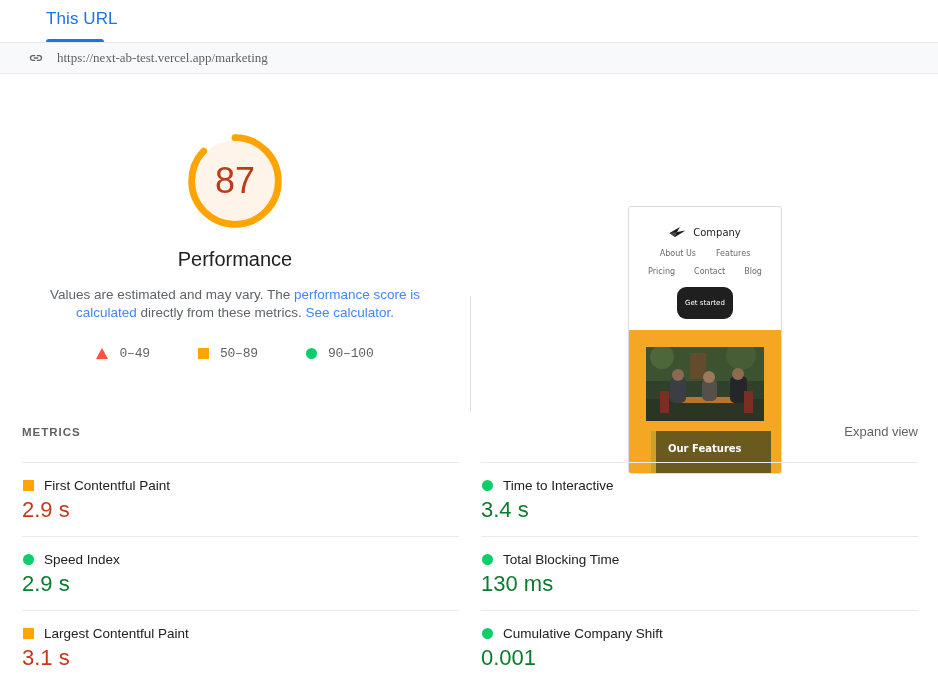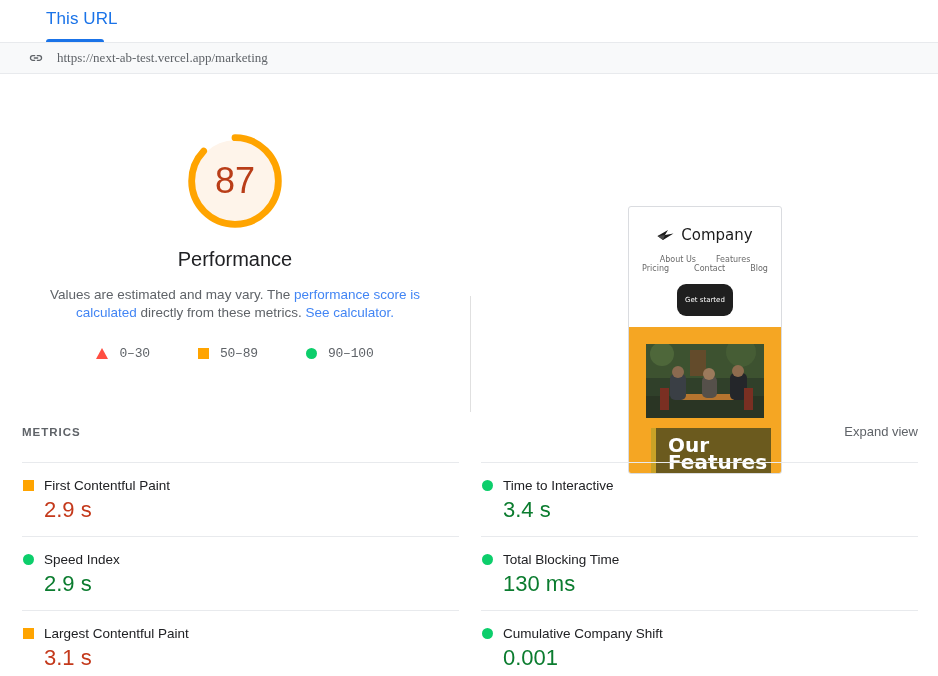--- a/index.html
+++ b/index.html
@@ -187,34 +187,35 @@
     text-align: center;
   }
   .thumb-brand {
     display: flex;
     align-items: center;
     justify-content: center;
     gap: 7px;
   }
   .thumb-logo { display: block; }
   .thumb-brand-name {
-    font-size: 15px;
+    font-size: 10px;
     color: #1c1c1c;
     font-family: "DejaVu Sans", sans-serif;
   }
   .thumb-nav {
     margin-top: 11px;
     display: flex;
     justify-content: center;
     gap: 20px;
   }
   .thumb-nav2 {
+    margin-top: 9px;
     display: flex;
     justify-content: center;
-    gap: 25px;
+    gap: 19px;
   }
   .thumb-nav-link {
     font-size: 8px;
     color: #6a6a6a;
     font-family: "DejaVu Sans", sans-serif;
   }
   .thumb-cta {
     margin: 11px auto 0 auto;
     width: 56px;
     height: 32px;
@@ -255,21 +256,21 @@
   .thumb-feature-bar {
     position: absolute;
     left: -5px;
     top: 0;
     width: 5px;
     height: 100%;
     background: #c9a227;
   }
   .thumb-feature-title {
     color: #ffffff;
-    font-size: 20px;
+    font-size: 10px;
     font-weight: bold;
     line-height: 17px;
     font-family: "DejaVu Sans", sans-serif;
   }
 
   
   .metrics {
     position: absolute;
     left: 0;
     top: 424px;
@@ -311,21 +312,20 @@
     display: flex;
     align-items: center;
     gap: 10px;
   }
   .metric-label {
     font-size: 13.5px;
     color: #202124;
   }
   .metric-value {
     margin-top: 4px;
-    margin-left: 22px;
     font-size: 22px;
     line-height: 26px;
   }
   .m-sq {
     width: 11px;
     height: 11px;
     background: #ffa400;
     flex: 0 0 11px;
     margin-left: 1px;
   }
@@ -372,21 +372,21 @@
 
     <div class="gauge-title">Performance</div>
 
     <div class="gauge-desc">
       <span>Values are estimated and may vary. The </span><a href="#">performance score is calculated</a><span> directly from these metrics. </span><a href="#">See calculator.</a>
     </div>
 
     <div class="legend">
       <div class="legend-item">
         <span class="sw-tri"></span>
-        <span class="legend-label">0–30</span>
+        <span class="legend-label">0–49</span>
       </div>
       <div class="legend-item">
         <span class="sw-sq"></span>
         <span class="legend-label">50–89</span>
       </div>
       <div class="legend-item">
         <span class="sw-circ"></span>
         <span class="legend-label">90–100</span>
       </div>
     </div>

